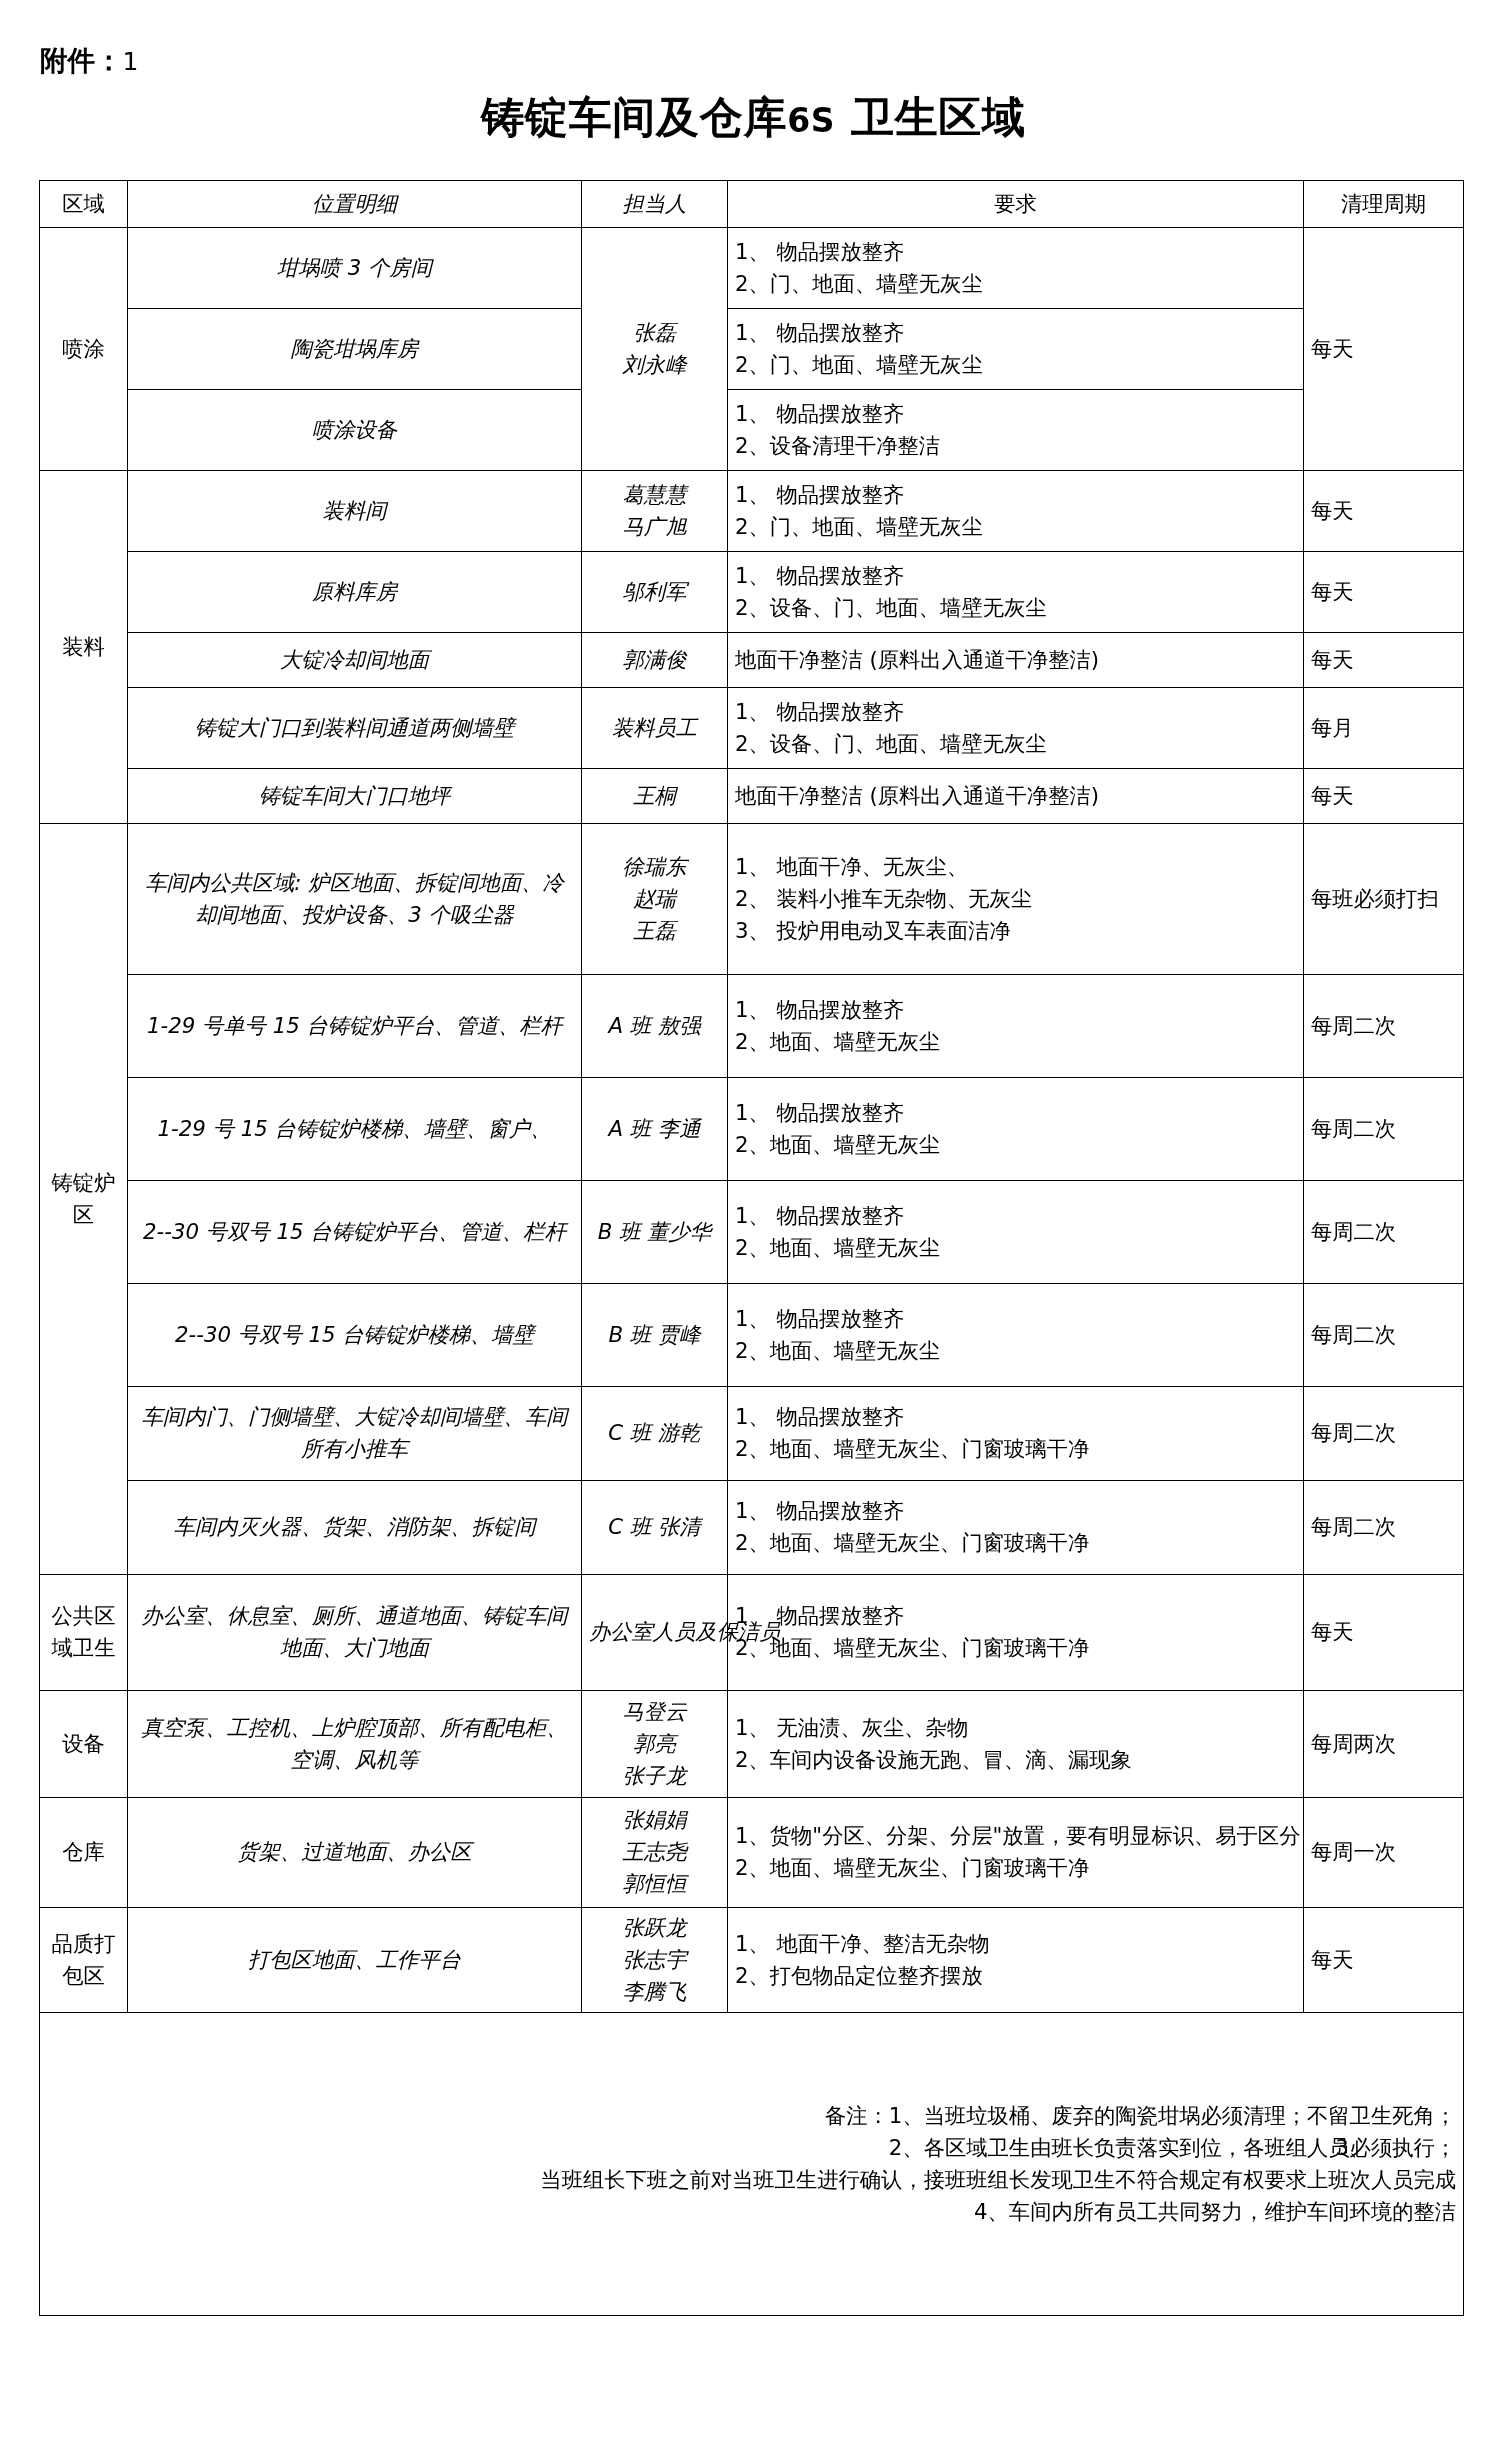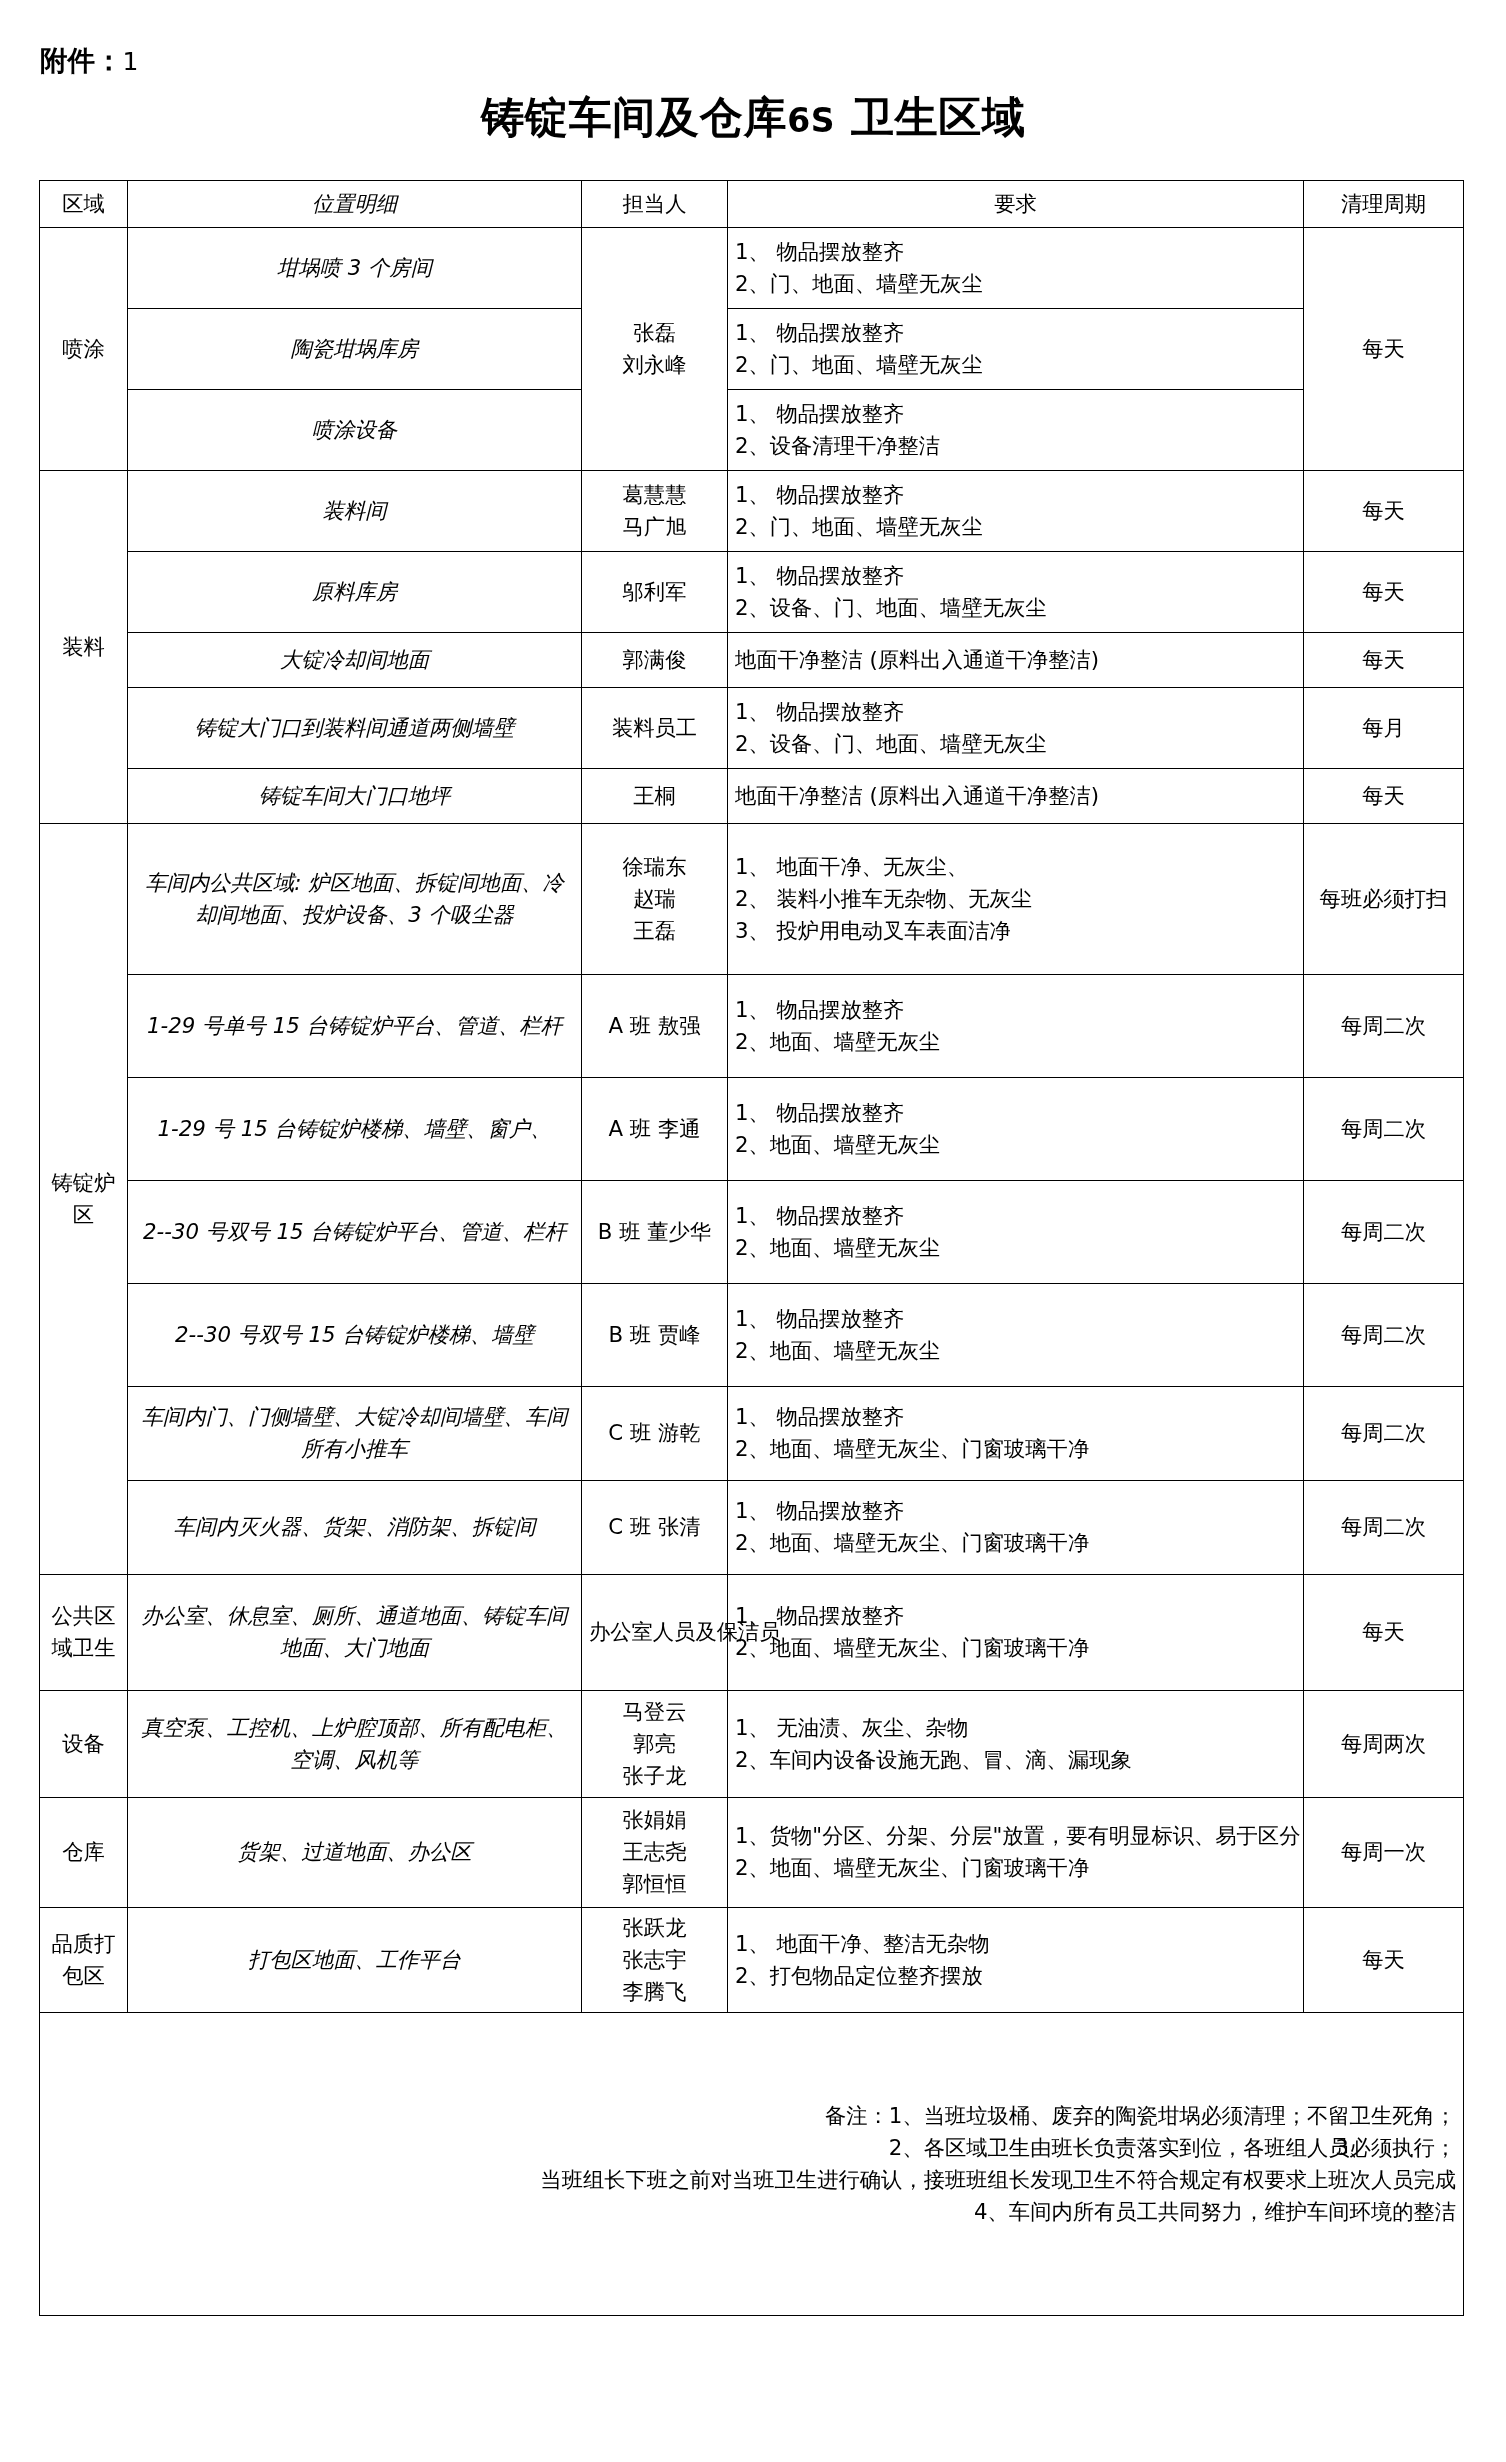--- a/index.html
+++ b/index.html
@@ -69,23 +69,23 @@
     word-break: break-all;
   }
   table.sheet th {
     text-align: center;
     font-weight: normal;
     height: 45px;
     padding: 6.9px 5.5px;
   }
   .c-area   { width: 88px;  text-align: center; margin-top: 45px; }
   .c-loc    { width: 454px;  text-align: center; font-style: italic; }
-  .c-person { width: 146px;  text-align: center; }
+  .c-person { width: 146px;  text-align: center; font-style: italic; }
   .c-req    { width: 576px;  text-align: left; }
-  .c-cycle  { width: 160px;  text-align: center; }
+  .c-cycle  { width: 160px;  text-align: left; }
 
   .req-line {
     display: block;
     white-space: nowrap;
   }
   .person-line { display: block; white-space: nowrap; }
 
   .notes {
     border: 1.4px solid #000000;
     border-top: 1.4px solid #000000;

